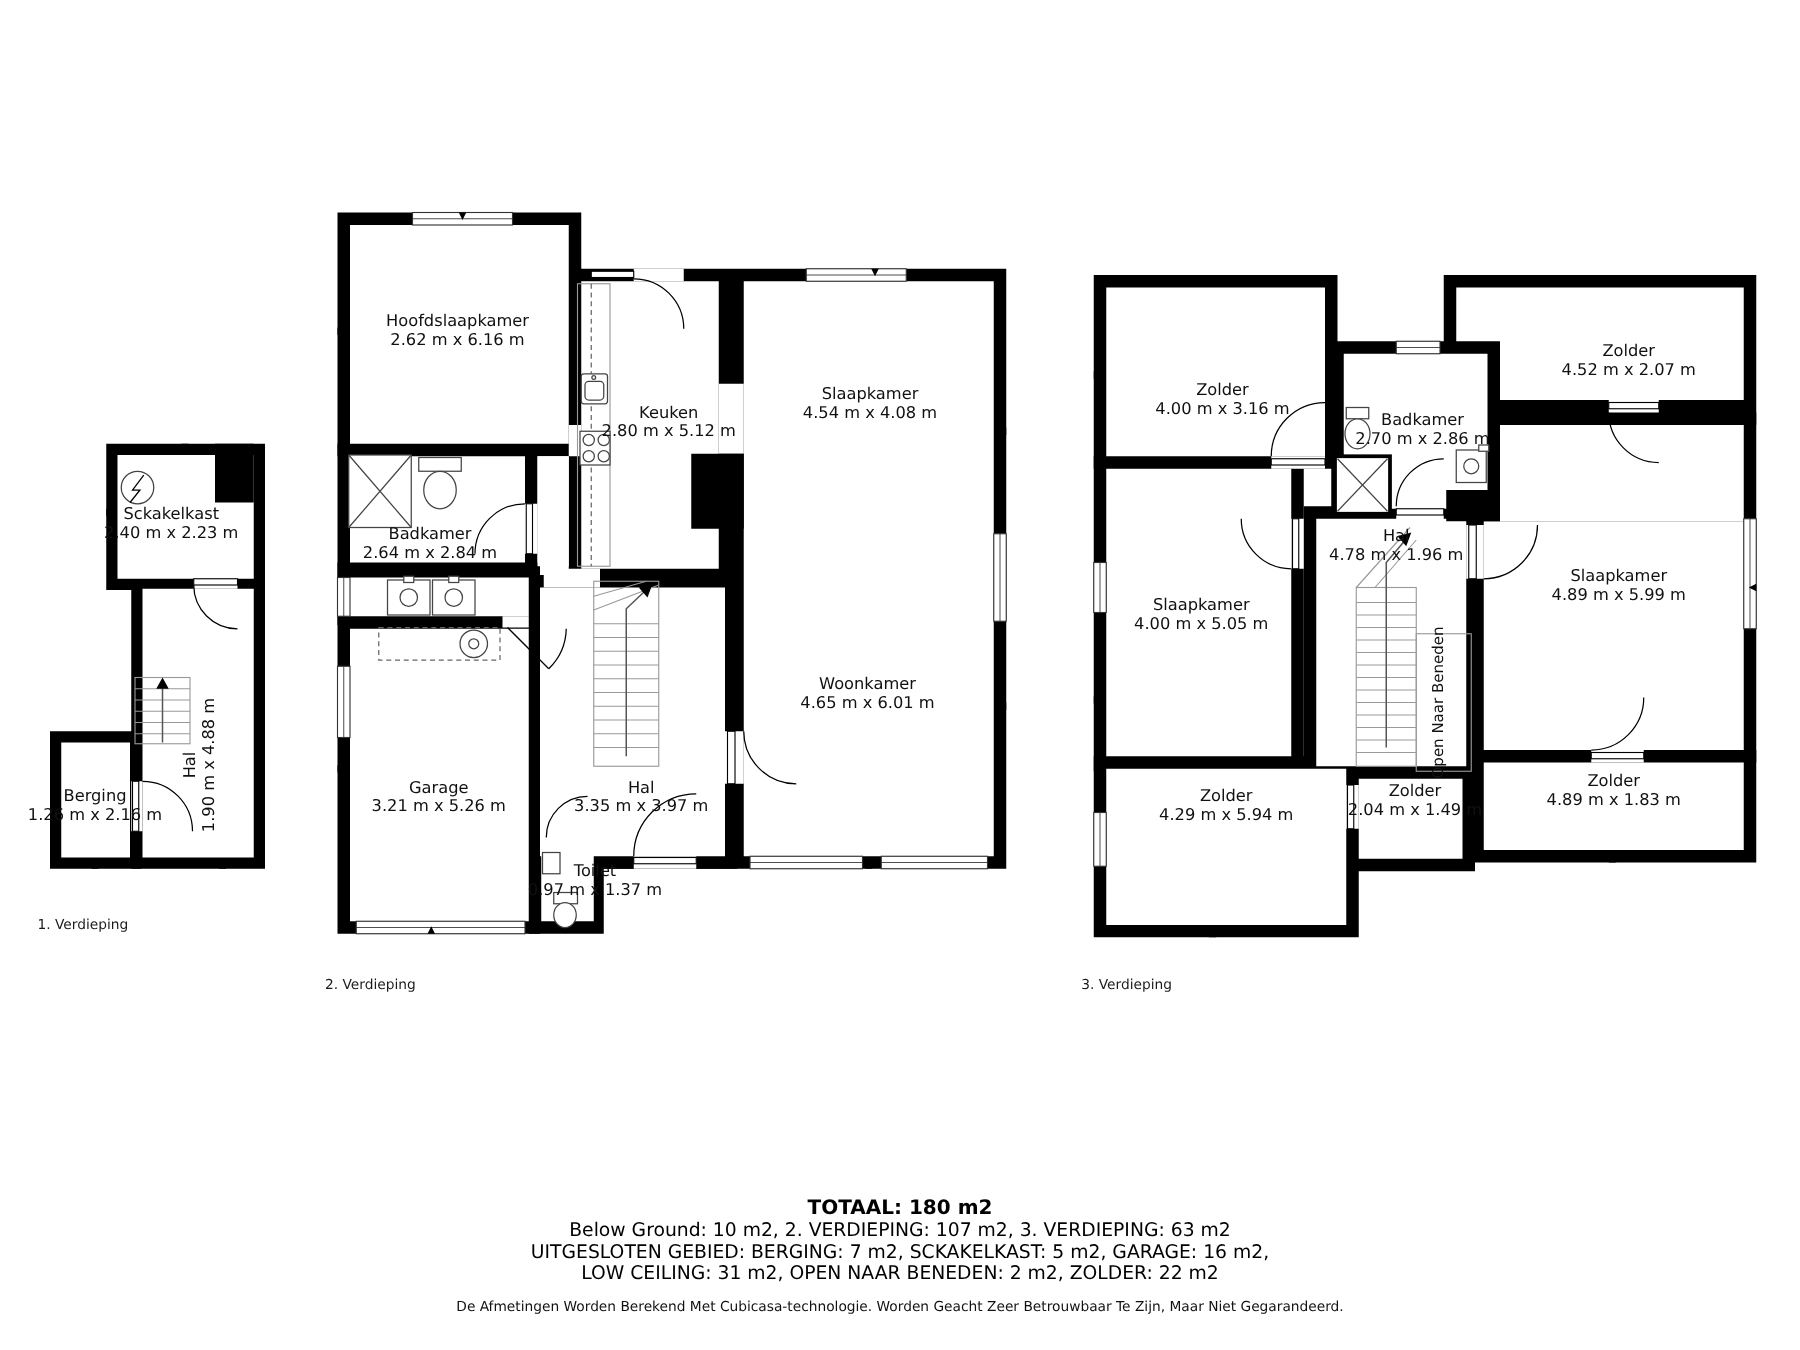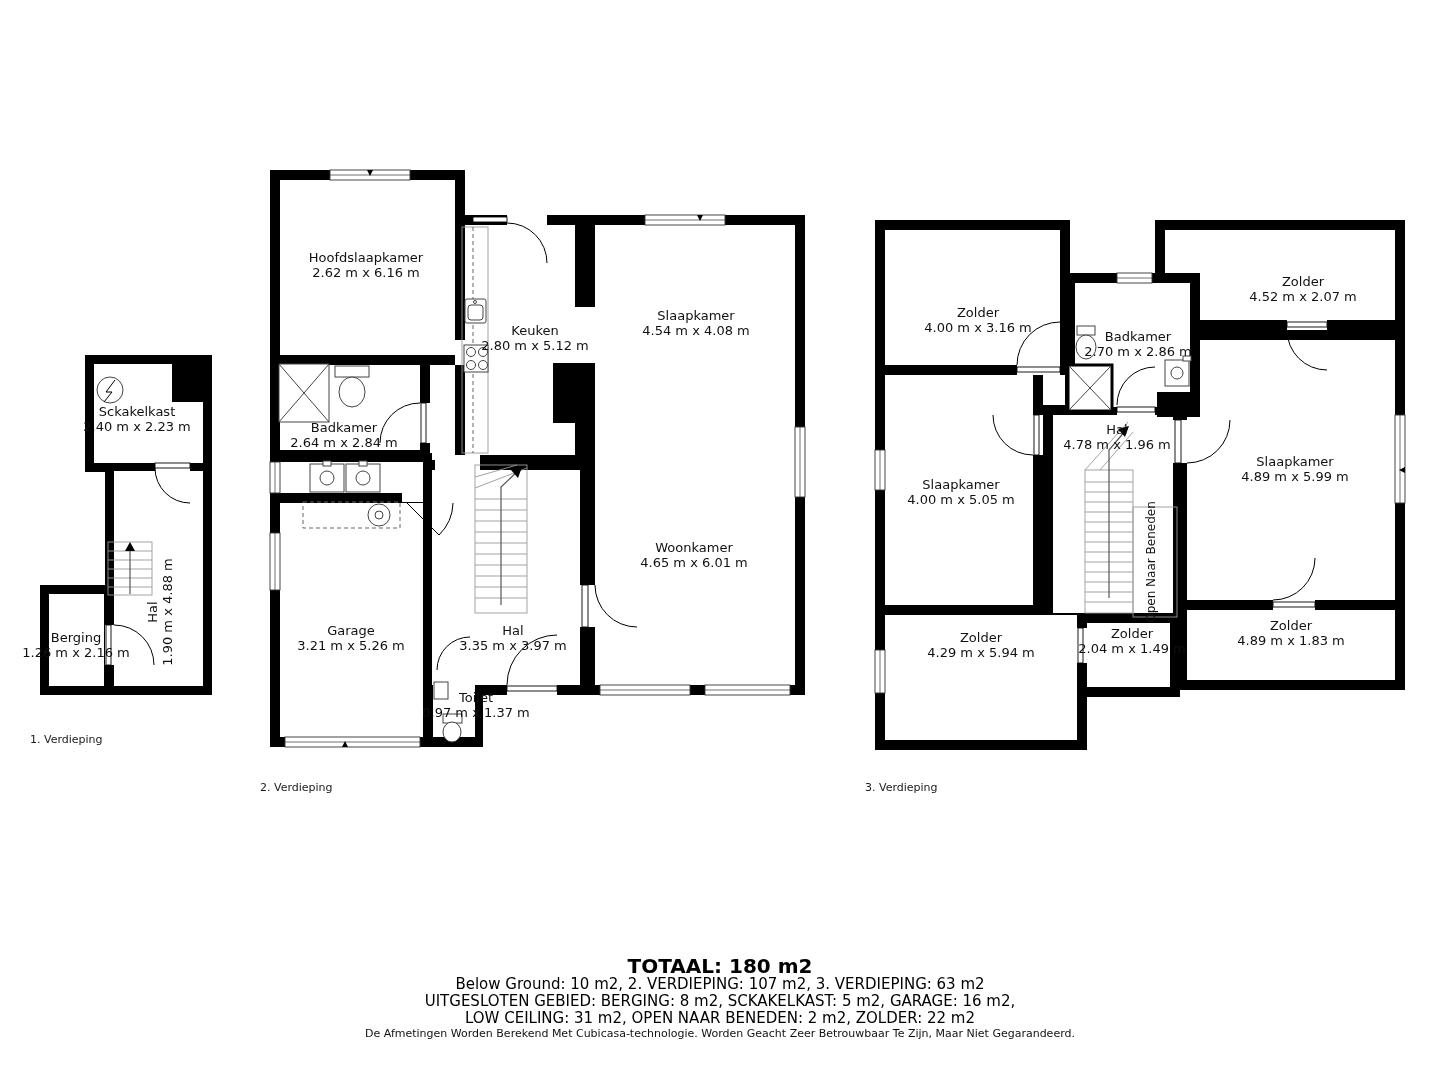--- a/index.html
+++ b/index.html
@@ -16,23 +16,23 @@
   .fxl{fill:none;stroke:#444;stroke-width:1;}
   .dash{fill:none;stroke:#666;stroke-width:1;stroke-dasharray:4 3;}
   .st{fill:none;stroke:#999;stroke-width:0.9;}
   .stA{fill:none;stroke:#555;stroke-width:1.2;}
   .tick{fill:#000;}
   .room-label{position:absolute;transform:translate(-50%,-50%);text-align:center;font-size:13px;line-height:15px;color:#111;white-space:nowrap;}
   .room-label.rot{transform:translate(-50%,-50%) rotate(-90deg);}
   .room-label .nm,.room-label .dm{display:block;}
   .floor-label{position:absolute;font-size:11px;color:#1a1a1a;}
   .summary{position:absolute;top:956px;left:0;width:100%;text-align:center;color:#000;}
-  .summary .ttl{font-size:20px;font-weight:bold;line-height:20px;}
+  .summary .ttl{font-size:16px;font-weight:bold;line-height:20px;}
   .summary .ln{font-size:15px;line-height:17px;}
-  .summary .disc{font-size:11px;color:#111;}
+  .summary .disc{font-size:11px;margin-top:12px;color:#111;}
 </style>
 </head>
 <body>
 
 <svg class="plan" style="left:35px;top:350px" width="185" height="350" viewBox="0 0 185 350">
   <g>
     <rect class="blk" x="50" y="5" width="127" height="117"></rect>
     <rect class="blk" x="70" y="112" width="107" height="233"></rect>
     <rect class="blk" x="5" y="235" width="73" height="110"></rect>
     <rect class="flr" x="59" y="14" width="109" height="99"></rect>
@@ -387,16 +387,16 @@
   <span class="nm">Open Naar Beneden</span>
 </div>
 
 <div class="floor-label" style="left:30px;top:733px">1. Verdieping</div>
 <div class="floor-label" style="left:260px;top:781px">2. Verdieping</div>
 <div class="floor-label" style="left:865px;top:781px">3. Verdieping</div>
 
 <div class="summary">
   <div class="ttl">TOTAAL: 180 m2</div>
   <div class="ln">Below Ground: 10 m2, 2. VERDIEPING: 107 m2, 3. VERDIEPING: 63 m2</div>
-  <div class="ln">UITGESLOTEN GEBIED: BERGING: 8 m2, SCKAKELKAST: 5 m2, GARAGE: 16 m2,</div>
+  <div class="ln">UITGESLOTEN GEBIED: BERGING: 7 m2, SCKAKELKAST: 5 m2, GARAGE: 16 m2,</div>
   <div class="ln">LOW CEILING: 31 m2, OPEN NAAR BENEDEN: 2 m2, ZOLDER: 22 m2</div>
   <div class="disc">De Afmetingen Worden Berekend Met Cubicasa-technologie. Worden Geacht Zeer Betrouwbaar Te Zijn, Maar Niet Gegarandeerd.</div>
 </div>
 
 </body></html>

